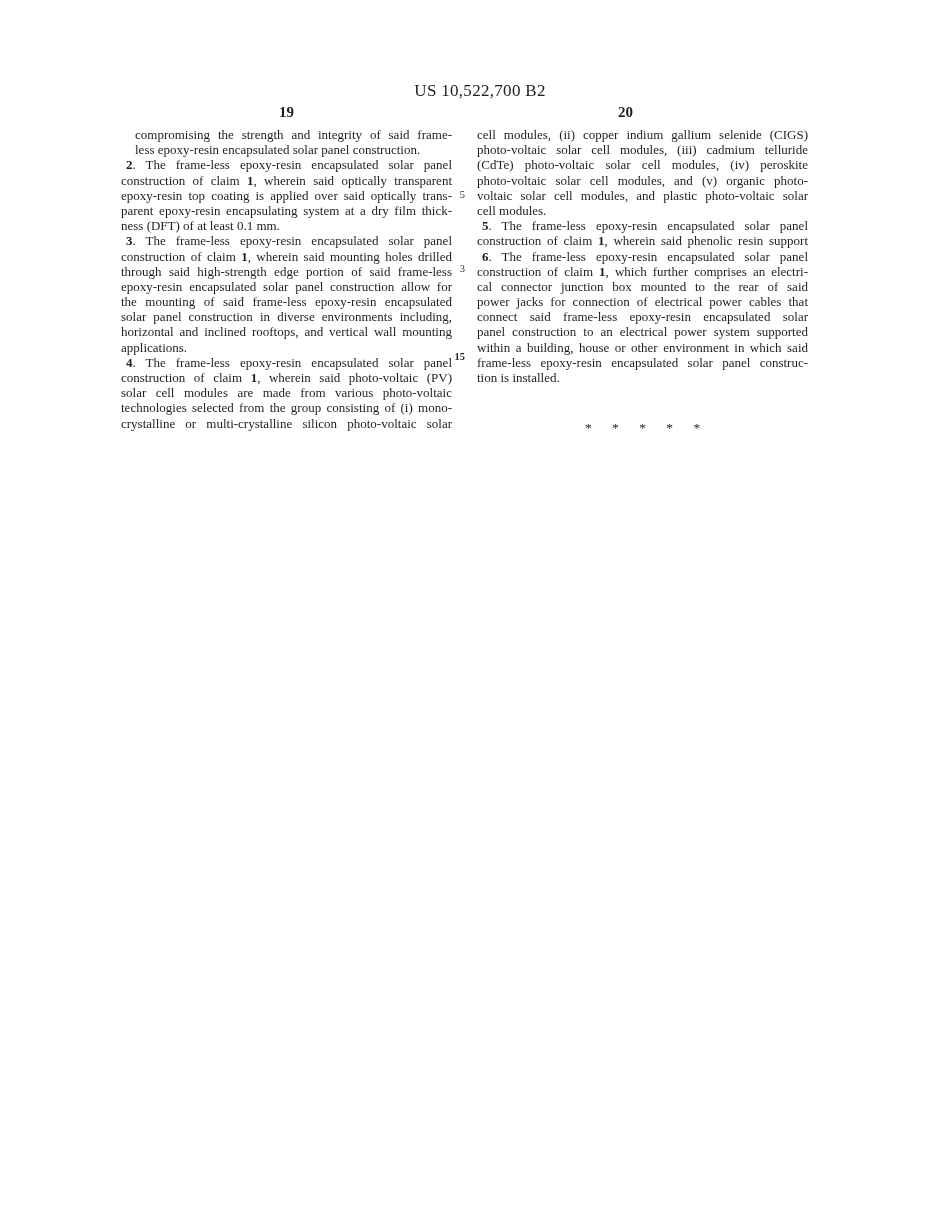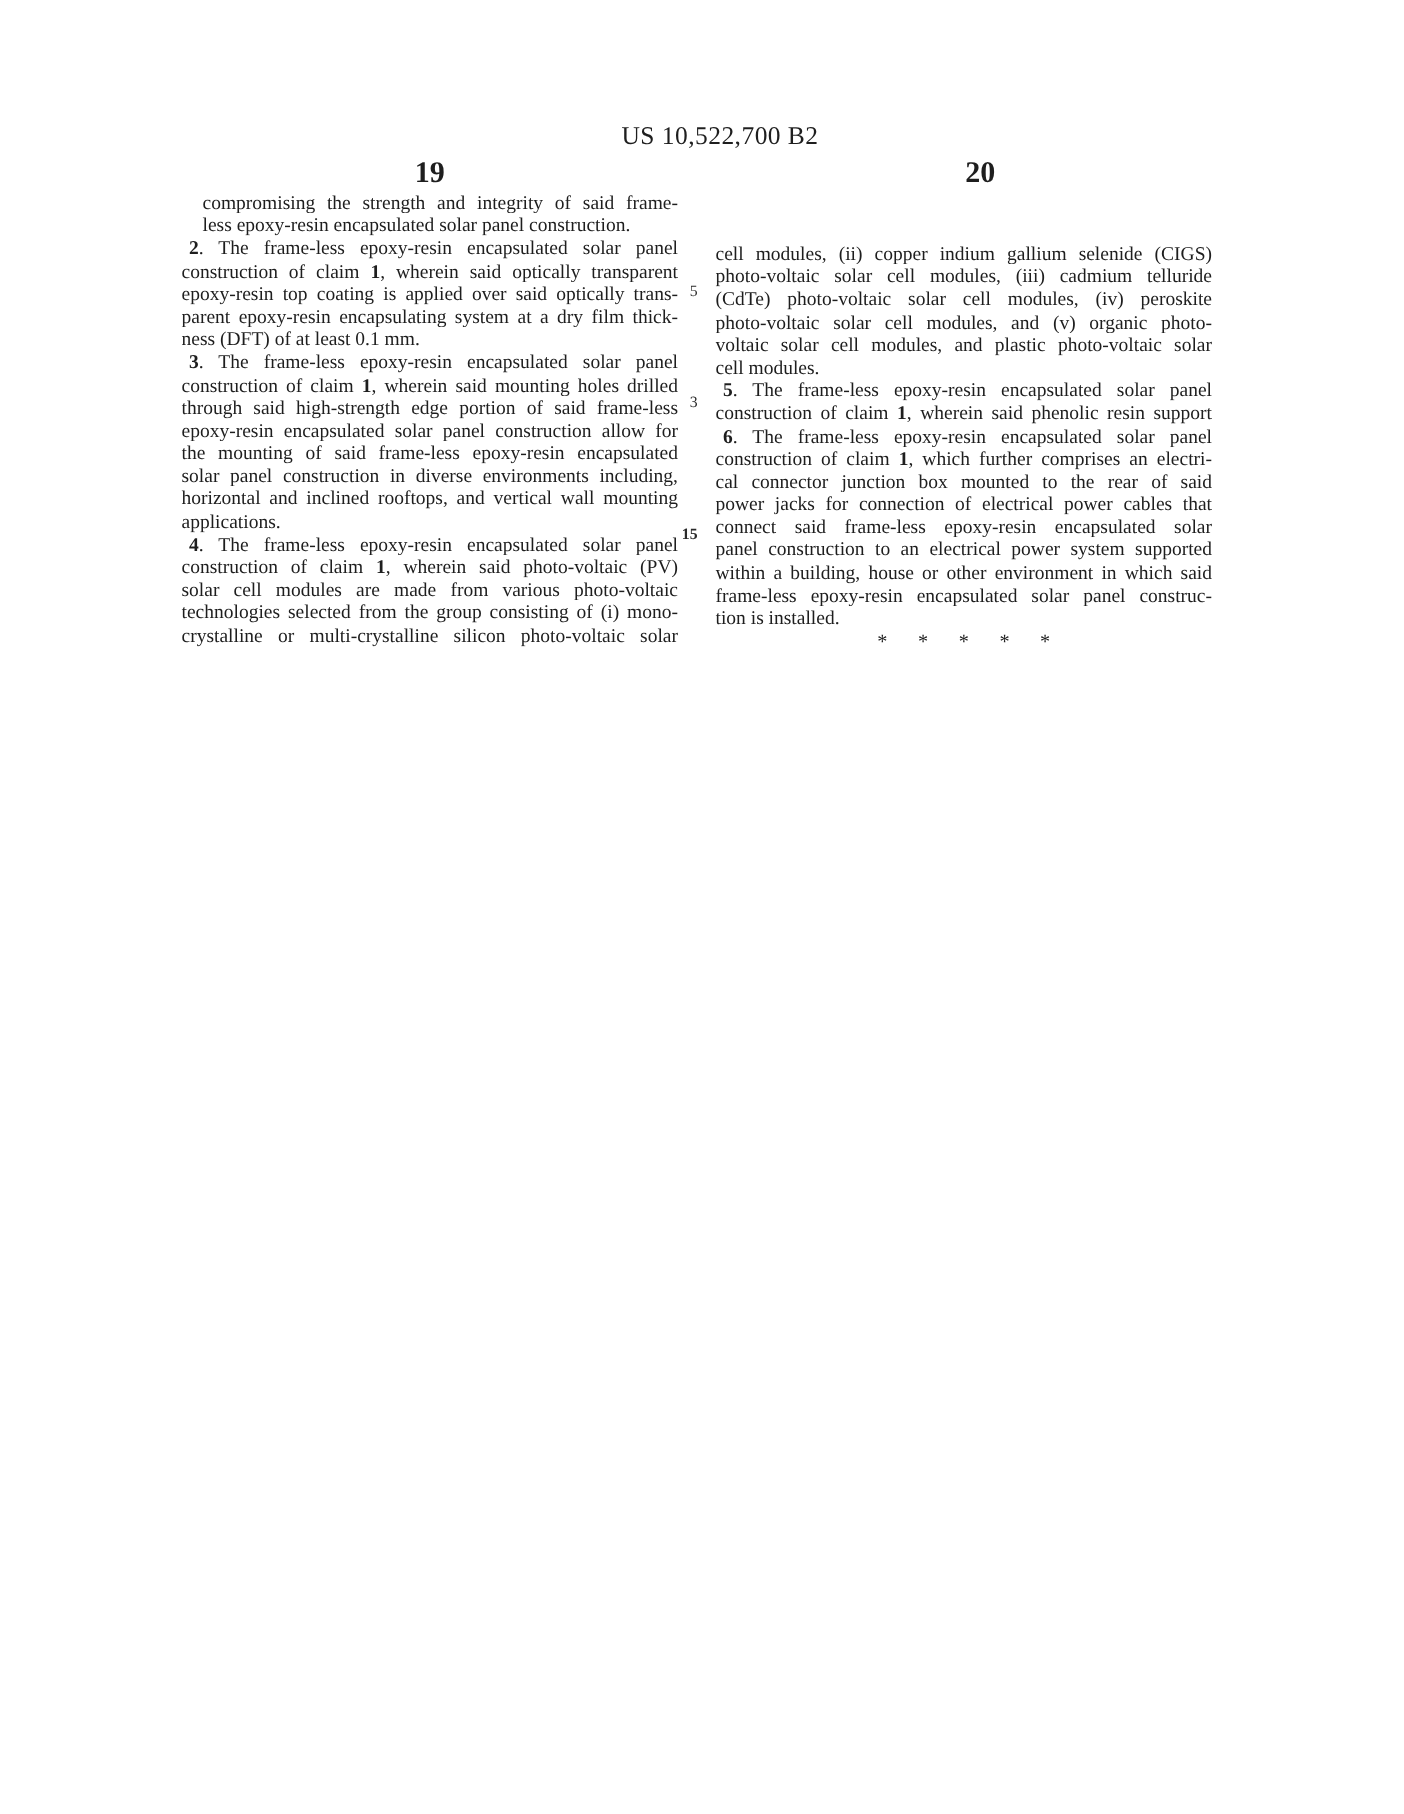--- a/index.html
+++ b/index.html
@@ -24,32 +24,32 @@
     text-align: center;
     font-size: 17px;
     letter-spacing: 0.3px;
     white-space: pre;
   }
   .col-num {
     position: absolute;
     top: 104px;
     width: 331px;
     text-align: center;
-    font-size: 20px;
+    font-size: 15px;
     font-weight: bold;
   }
   .col-num.left  { left: 121px; }
-  .col-num.right { left: 488px; }
+  .col-num.right { left: 460px; }
   .col {
     position: absolute;
     top: 127px;
     width: 331px;
   }
   .col.left  { left: 121px; }
-  .col.right { left: 477px; margin-top: 34px; }
+  .col.right { left: 477px; }
   .line {
     font-size: 13px;
     line-height: 15.2px;
     height: 15.2px;
     overflow: hidden;
     text-align: justify;
     text-align-last: justify;
   }
   .line.end { text-align-last: left; }
   .line.ind1 { padding-left: 5px; }

